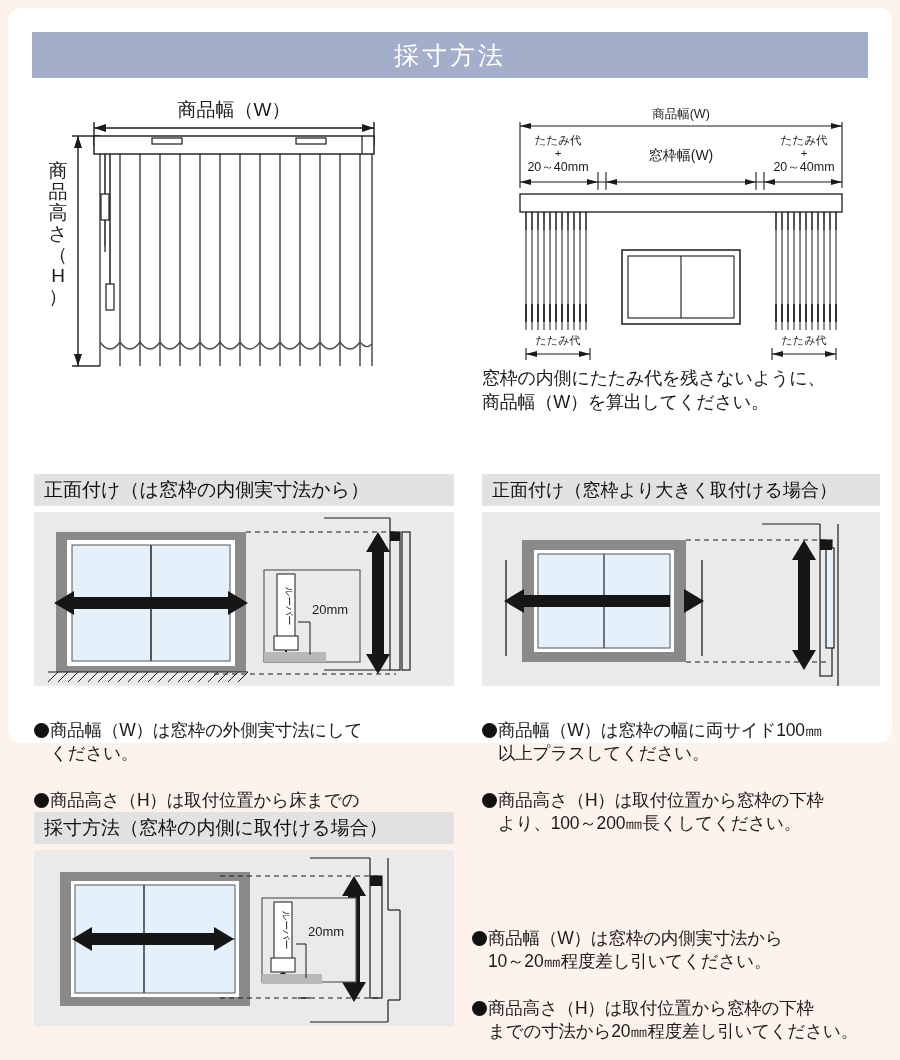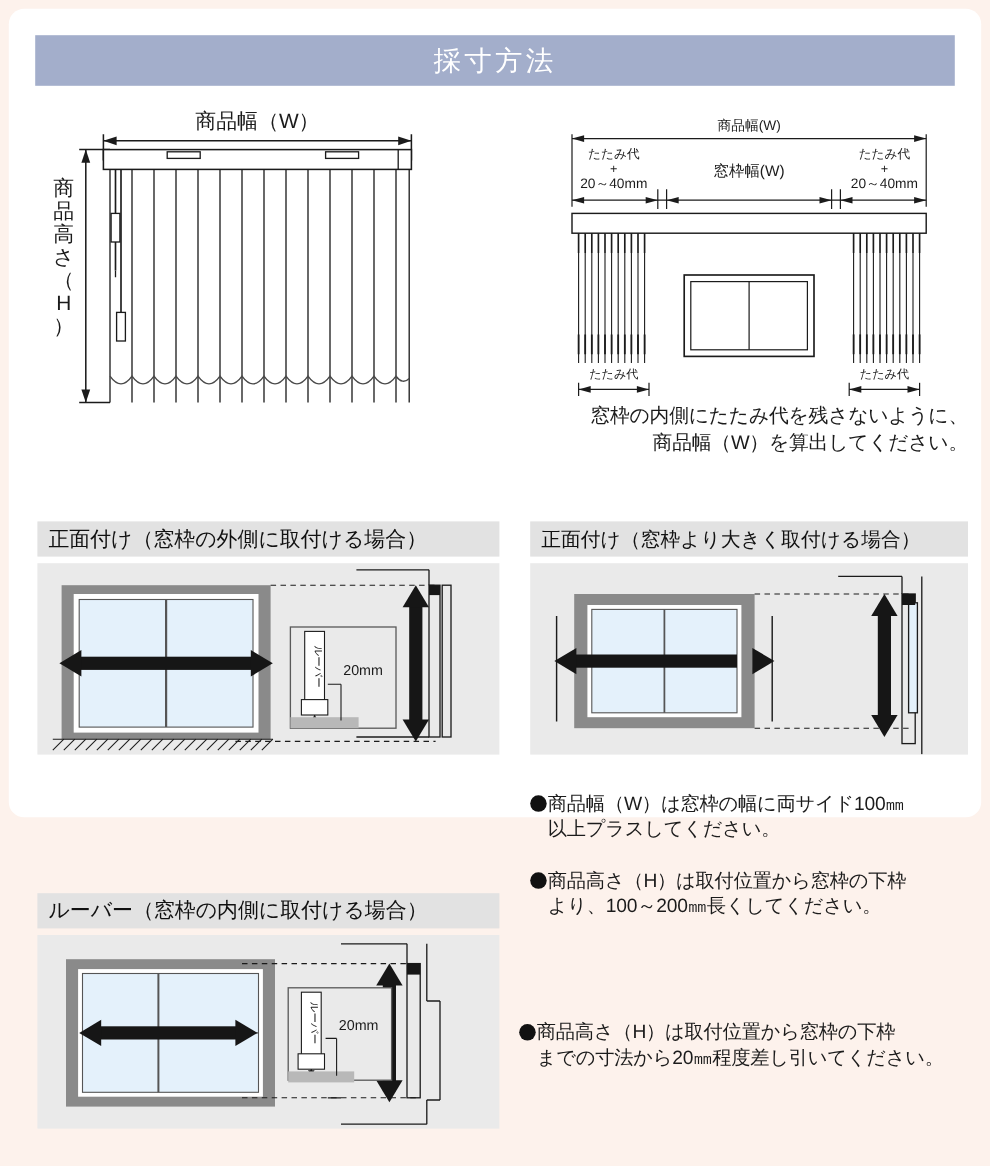--- a/index.html
+++ b/index.html
@@ -285,28 +285,28 @@
         <line x1="290" y1="256" x2="354" y2="256"></line>
         <line x1="290" y1="250" x2="290" y2="262"></line>
         <line x1="354" y1="250" x2="354" y2="262"></line>
       </g>
       <polygon points="44,256 55,253 55,259" fill="#1b1b1b"></polygon>
       <polygon points="108,256 97,253 97,259" fill="#1b1b1b"></polygon>
       <polygon points="290,256 301,253 301,259" fill="#1b1b1b"></polygon>
       <polygon points="354,256 343,253 343,259" fill="#1b1b1b"></polygon>
     </svg>
 
-    <div style="margin-top:6px; font-size:18px; line-height:1.34; letter-spacing:-0.2px;text-align:right;">
+    <div style="margin-top:6px; font-size:18px; line-height:1.34; letter-spacing:-0.2px;">
       <div>窓枠の内側にたたみ代を残さないように、</div>
       <div>商品幅（W）を算出してください。</div>
     </div>
   </div>
 
   <div id="sec-outside">
-    <div class="panel-head">正面付け（窓枠の外側に取付ける場合）</div>
+    <div class="panel-head">正面付け（は窓枠の内側実寸法から）</div>
 
     <div class="diagram-box" style="width:420px;height:174px;margin-top:6px">
       <svg width="420" height="174" viewBox="0 0 420 174">
 
         <rect x="22" y="20" width="190" height="140" fill="#8a8a8a"></rect>
         <rect x="33" y="28" width="168" height="126" fill="#ffffff"></rect>
         <rect x="38" y="33" width="158" height="116" fill="#e4f1fb" stroke="#555" stroke-width="1"></rect>
         <line x1="117" y1="33" x2="117" y2="149" stroke="#555" stroke-width="2"></line>
         <line x1="38" y1="91" x2="196" y2="91" stroke="#555" stroke-width="1"></line>
 
@@ -367,20 +367,32 @@
           <polygon points="252,138 249,143 255,143" fill="#1b1b1b"></polygon>
           <polygon points="252,146 249,141 255,141" fill="#1b1b1b"></polygon>
           <rect x="230" y="140" width="62" height="10" fill="#b8b8b8"></rect>
           <line x1="276" y1="110" x2="276" y2="143" stroke="#1b1b1b" stroke-width="1"></line>
           <line x1="264" y1="110" x2="276" y2="110" stroke="#1b1b1b" stroke-width="1"></line>
           <text x="278" y="102" font-size="13" fill="#1b1b1b">20mm</text>
         </g>
       </svg>
     </div>
 
+    <div class="bullets" style="margin-top:8px">
+      <div class="li">
+        <span class="dot"></span>
+        <span class="tx">商品幅（W）は窓枠の外側実寸法にして
+ください。</span>
+      </div>
+      <div class="li">
+        <span class="dot"></span>
+        <span class="tx">商品高さ（H）は取付位置から床までの
+寸法から20㎜程度差し引いてください。</span>
+      </div>
+    </div>
   </div>
 
   <div id="sec-larger">
     <div class="panel-head small">正面付け（窓枠より大きく取付ける場合）</div>
 
     <div class="diagram-box" style="width:398px;height:174px;margin-top:6px">
       <svg width="398" height="174" viewBox="0 0 398 174">
 
         <rect x="40" y="28" width="164" height="122" fill="#8a8a8a"></rect>
         <rect x="52" y="38" width="140" height="102" fill="#ffffff"></rect>
@@ -425,21 +437,21 @@
       </div>
       <div class="li">
         <span class="dot"></span>
         <span class="tx">商品高さ（H）は取付位置から窓枠の下枠
 より、100～200㎜長くしてください。</span>
       </div>
     </div>
   </div>
 
   <div id="sec-ceiling">
-    <div class="panel-head">ルーバー（窓枠の内側に取付ける場合）</div>
+    <div class="panel-head">採寸方法（窓枠の内側に取付ける場合）</div>
 
     <div class="diagram-box" style="width:420px;height:176px;margin-top:6px">
       <svg width="420" height="176" viewBox="0 0 420 176">
 
         <rect x="26" y="22" width="190" height="134" fill="#8a8a8a"></rect>
         <rect x="37" y="31" width="168" height="116" fill="#ffffff"></rect>
         <rect x="41" y="35" width="160" height="108" fill="#e4f1fb" stroke="#555" stroke-width="1"></rect>
         <line x1="110" y1="35" x2="110" y2="143" stroke="#555" stroke-width="1.8"></line>
         <line x1="41" y1="89" x2="201" y2="89" stroke="#555" stroke-width="1"></line>
 
@@ -486,20 +498,25 @@
           <text x="274" y="86" font-size="13" fill="#1b1b1b">20mm</text>
         </g>
       </svg>
     </div>
   </div>
 
   <div id="sec-ceiling-tx">
     <div class="bullets">
       <div class="li">
         <span class="dot"></span>
+        <span class="tx">商品幅（W）は窓枠の内側実寸法から
+10～20㎜程度差し引いてください。</span>
+      </div>
+      <div class="li">
+        <span class="dot"></span>
         <span class="tx">商品高さ（H）は取付位置から窓枠の下枠
 までの寸法から20㎜程度差し引いてください。</span>
       </div>
     </div>
   </div>
 
 </div>
 </div>
 
 </body></html>

